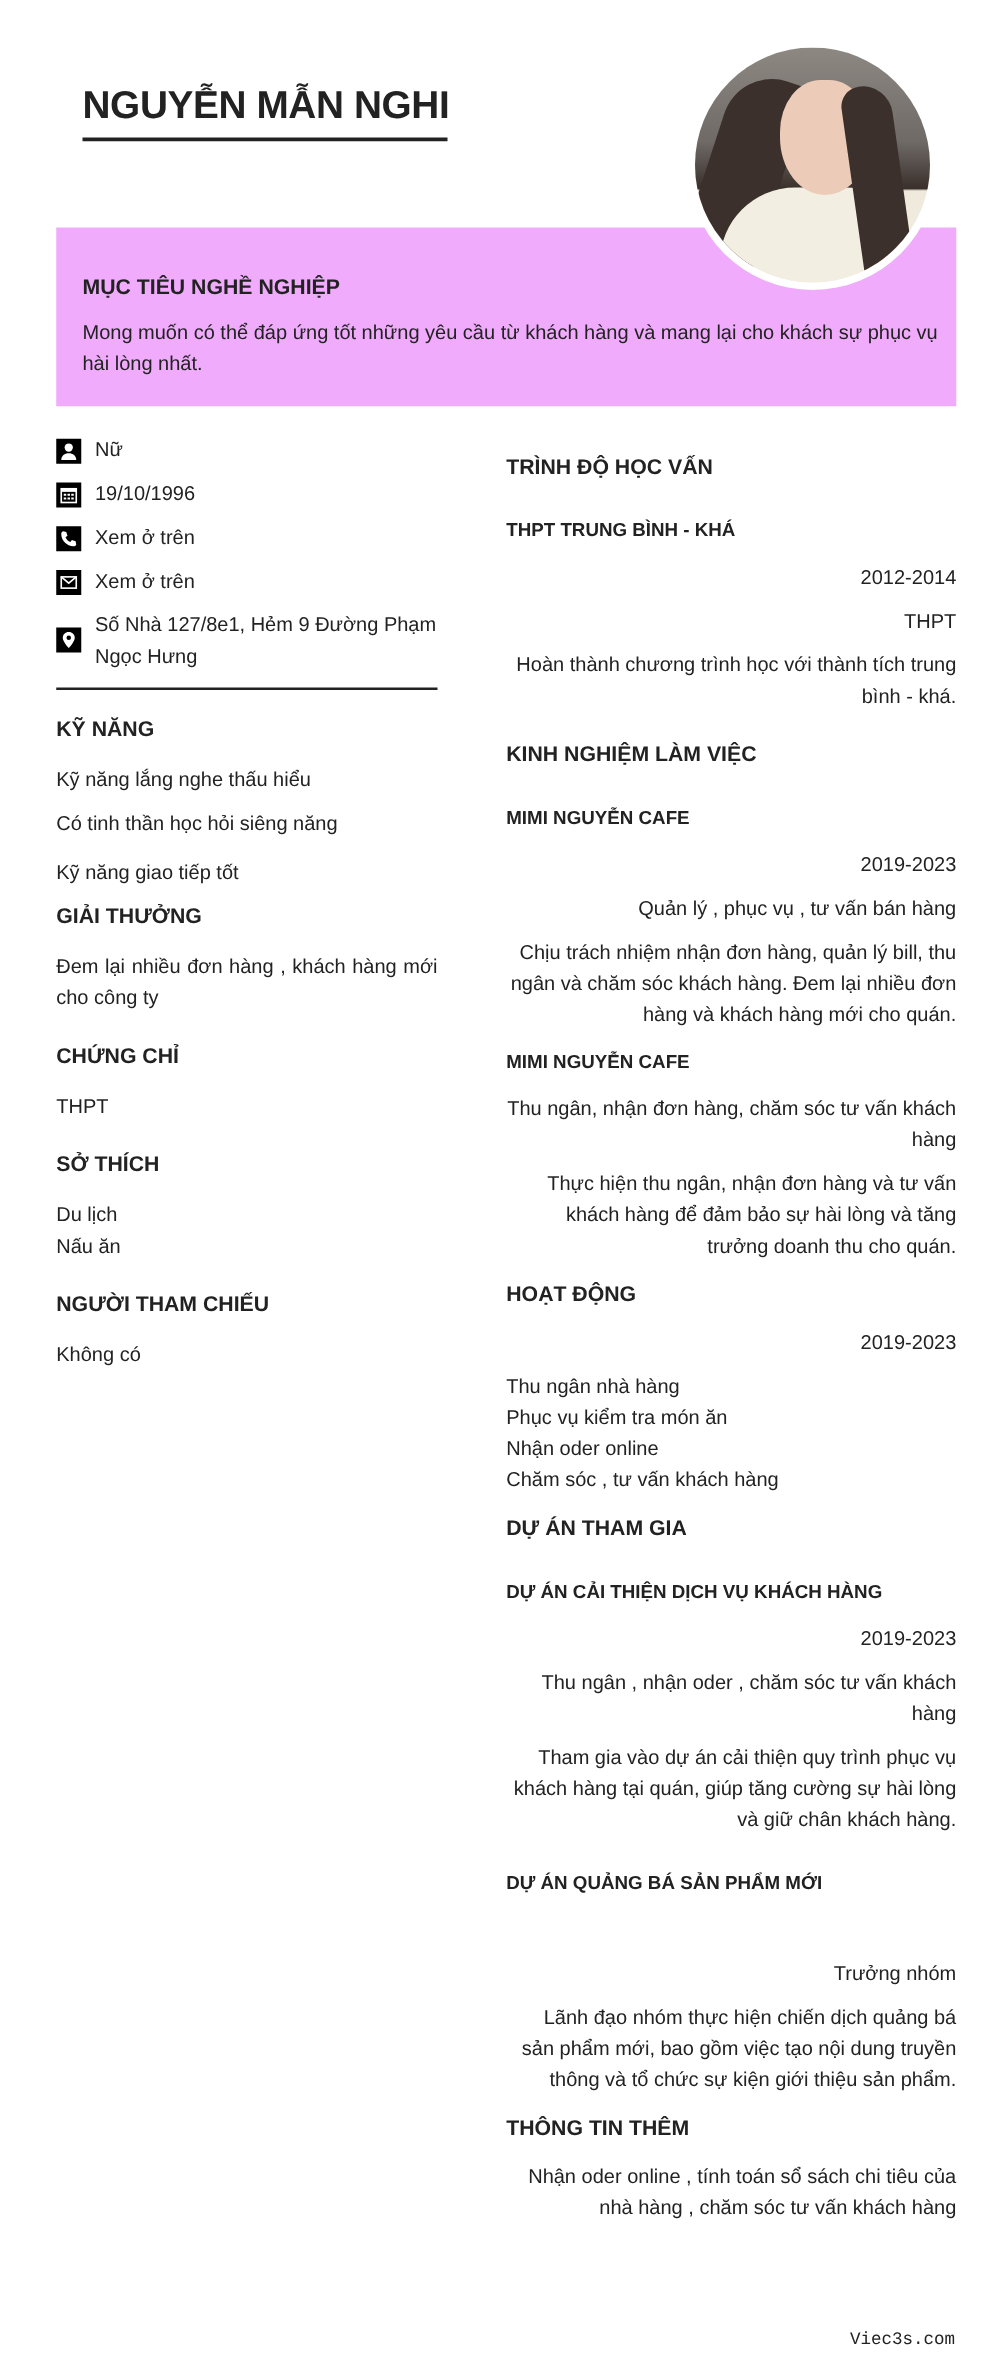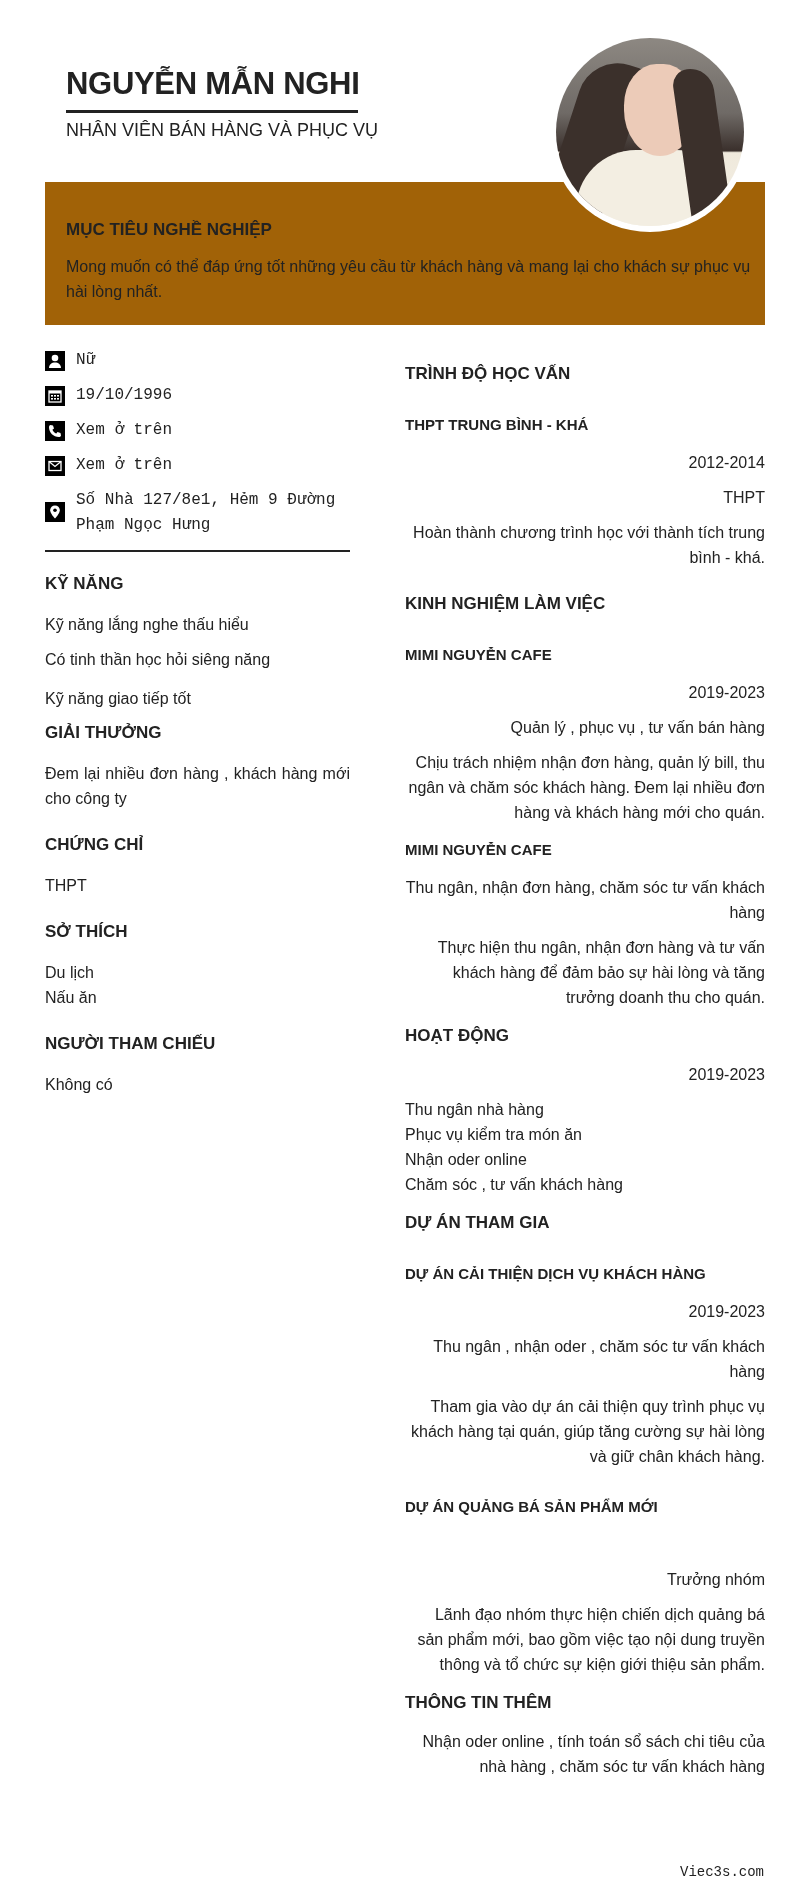--- a/index.html
+++ b/index.html
@@ -13,26 +13,26 @@
 
     .avatar { position: absolute; left: 550px; top: 32px; width: 200px; height: 200px; border-radius: 50%; background: #ffffff; padding: 6px; z-index: 3; }
     .avatar-inner { width: 188px; height: 188px; border-radius: 50%; overflow: hidden; position: relative;
       background: radial-gradient(ellipse at 55% 30%, #e9c6b4 0 14%, transparent 15%),
                   linear-gradient(180deg, #8d8882 0%, #6f6a66 40%, #3a302c 60%, #efe9dc 61%, #f4efe4 100%); }
     .avatar-hair-l { position: absolute; left: 8px; top: 20px; width: 60px; height: 170px; background: #3b302b; border-radius: 40px 10px 10px 30px; transform: rotate(18deg); }
     .avatar-hair-r { position: absolute; right: 22px; top: 30px; width: 40px; height: 160px; background: #3b302b; border-radius: 20px 30px 20px 10px; transform: rotate(-8deg); }
     .avatar-face { position: absolute; left: 68px; top: 26px; width: 72px; height: 92px; background: #eccbb8; border-radius: 45% 45% 50% 50%; }
     .avatar-shirt { position: absolute; left: 20px; top: 112px; width: 160px; height: 90px; background: #f3eee2; border-radius: 60px 60px 0 0; }
 
-    .objective { position: absolute; left: 45px; top: 182px; width: 720px; height: 143px; background: #a16207; }
+    .objective { position: absolute; left: 45px; top: 182px; width: 720px; height: 143px; background: #f0abfc; }
     .objective-title { position: absolute; left: 21px; top: 38px; font-size: 17px; font-weight: bold; color: #222; }
     .objective-text { position: absolute; left: 21px; top: 72px; width: 690px; font-size: 16px; line-height: 25px; color: #222; }
 
     .left-col { position: absolute; left: 45px; top: 348px; width: 305px; }
-    .contact-row { display: flex; align-items: flex-start; margin-bottom: 10px; font-size: 16px; line-height: 25px; font-family: Liberation Mono, monospace; }
+    .contact-row { display: flex; align-items: flex-start; margin-bottom: 10px; font-size: 16px; line-height: 25px; }
     .contact-icon { width: 20px; height: 20px; background: #000; margin-top: 3px; margin-right: 11px; flex-shrink: 0; display: flex; align-items: center; justify-content: center; }
     .contact-row.addr .contact-icon { margin-top: 14px; }
     .contact-icon svg { width: 16px; height: 16px; display: block; }
     .left-rule { width: 305px; height: 2px; background: #222; margin-top: 12px; margin-bottom: 20px; }
 
     .sec-title { font-size: 17px; font-weight: bold; color: #222; line-height: 24px; }
     .left-col .sec-title { margin-bottom: 16px; }
     .item-line { font-size: 16px; line-height: 25px; margin-bottom: 10px; }
     .lines { font-size: 16px; line-height: 25px; margin-bottom: 20px; }
     .justify { text-align: justify; }
@@ -43,21 +43,20 @@
     .entry-line { font-size: 16px; line-height: 25px; margin-bottom: 10px; text-align: right; }
 
     .watermark { position: absolute; left: 680px; top: 1864px; font-family: "Liberation Mono", "DejaVu Sans Mono", monospace; font-size: 14px; color: #222; }
   </style>
 </head>
 <body>
 
 <div class="header">
   <div class="name">NGUYỄN MẪN NGHI</div>
   <div class="name-rule"></div>
-  <div class="job-title">NHÂN VIÊN BÁN HÀNG VÀ PHỤC VỤ</div>
 </div>
 
 <div class="avatar">
   <div class="avatar-inner">
     <div class="avatar-hair-l"></div>
     <div class="avatar-shirt"></div>
     <div class="avatar-face"></div>
     <div class="avatar-hair-r"></div>
   </div>
 </div>

